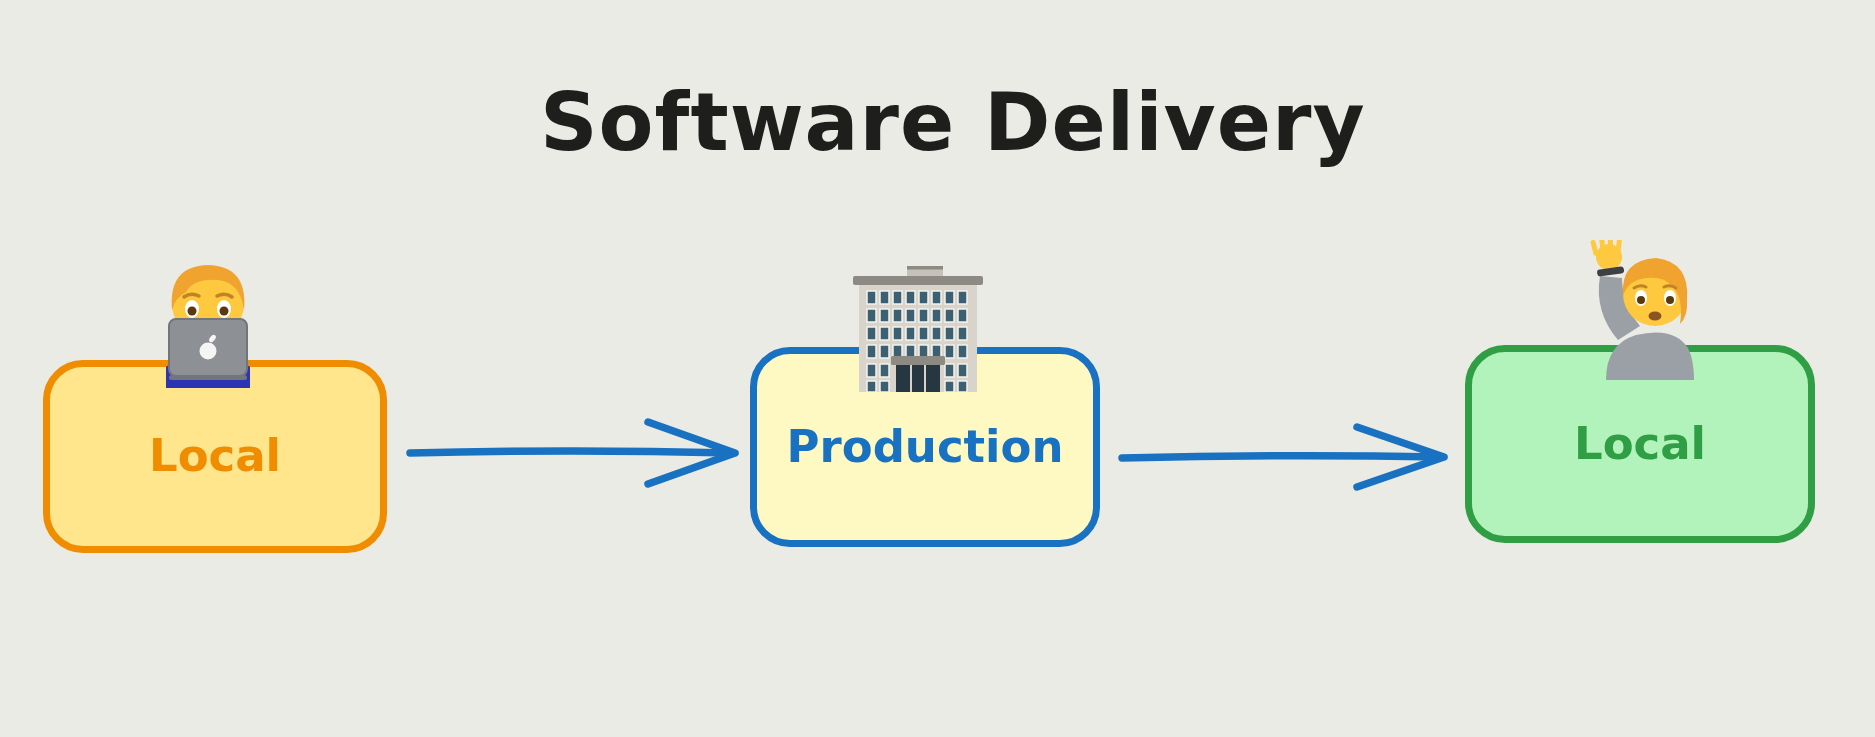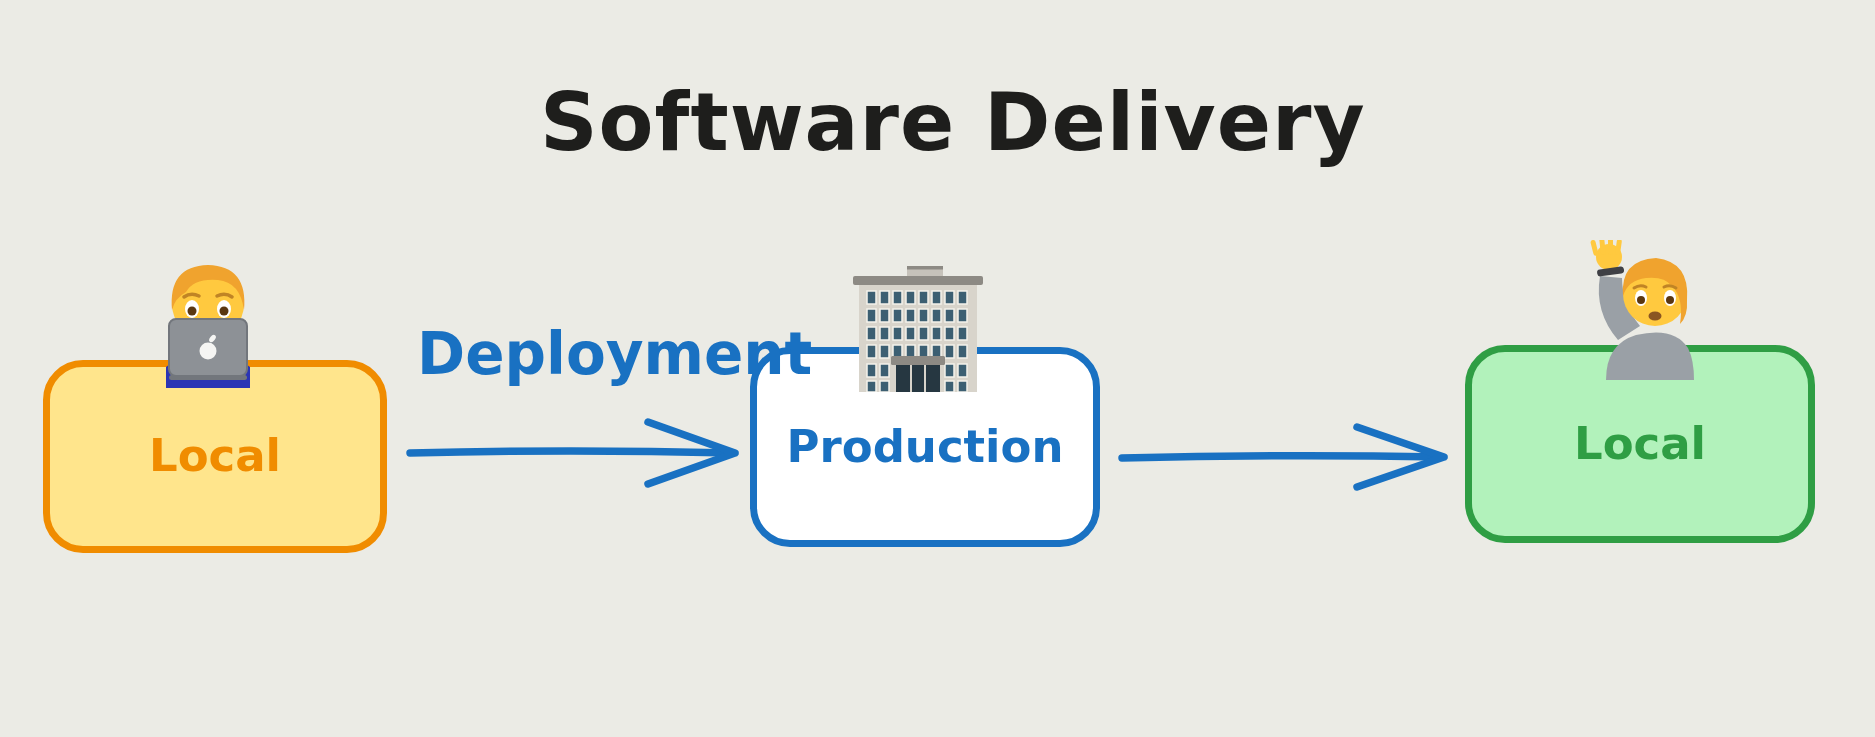--- a/index.html
+++ b/index.html
@@ -58,21 +58,21 @@
 <body>
 
 <div class="canvas" style="background-color: rgb(235, 235, 229);">
 
   <div class="title" style="color: rgb(30, 30, 28);">Software Delivery</div>
 
   <div class="node node-local" style="background-color: rgb(255, 229, 140); border-color: rgb(240, 140, 0); color: rgb(240, 140, 0);">
     <span>Local</span>
   </div>
 
-  <div class="node node-prod" style="background-color: #ffffff; border-color: rgb(25, 113, 194); color: rgb(25, 113, 194);">
+  <div class="node node-prod" style="background-color: #fef9c3; border-color: rgb(25, 113, 194); color: rgb(25, 113, 194);">
     <span>Production</span>
   </div>
 
   <div class="node node-users" style="background-color: rgb(178, 242, 187); border-color: rgb(47, 158, 68); color: rgb(47, 158, 68);">
     <span>Local</span>
   </div>
 
   <div class="icon icon-tech">
     <svg viewBox="0 0 120 136" width="120" height="136">
       <path d="M18 136 L18 115 Q34 102 60 101 Q86 102 102 115 L102 136 Z" fill="#2b35b4"></path>
@@ -161,21 +161,20 @@
       <path d="M56 48 Q62 44 68 47" stroke="#c08425" stroke-width="3" fill="none" stroke-linecap="round"></path>
       <path d="M86 47 Q92 44 98 48" stroke="#c08425" stroke-width="3" fill="none" stroke-linecap="round"></path>
       <ellipse cx="63" cy="58" rx="6" ry="8" fill="#ffffff"></ellipse>
       <ellipse cx="92" cy="58" rx="6" ry="8" fill="#ffffff"></ellipse>
       <circle cx="63" cy="60" r="4" fill="#5a3710"></circle>
       <circle cx="92" cy="60" r="4" fill="#5a3710"></circle>
       <ellipse cx="77" cy="76" rx="6.5" ry="4.5" fill="#8a5522"></ellipse>
     </svg>
   </div>
 
-  <div class="edge-label label-deployment" style="color: rgb(25, 113, 194);">Deployment</div>
   <svg class="arrow arrow-1" width="345" height="90" viewBox="0 0 345 90" style="color: rgb(25, 113, 194);">
     <path d="M10 45 Q170 41 333 45" stroke="currentColor" stroke-width="7.5" fill="none" stroke-linecap="round"></path>
     <path d="M248 14 L335 45 M248 76 L335 45" stroke="currentColor" stroke-width="7.5" fill="none" stroke-linecap="round"></path>
   </svg>
 
   <svg class="arrow arrow-2" width="345" height="90" viewBox="0 0 345 90" style="color: rgb(25, 113, 194);">
     <path d="M10 45 Q170 41 330 44" stroke="currentColor" stroke-width="7.5" fill="none" stroke-linecap="round"></path>
     <path d="M245 14 L332 44 M245 74 L332 44" stroke="currentColor" stroke-width="7.5" fill="none" stroke-linecap="round"></path>
   </svg>
 

